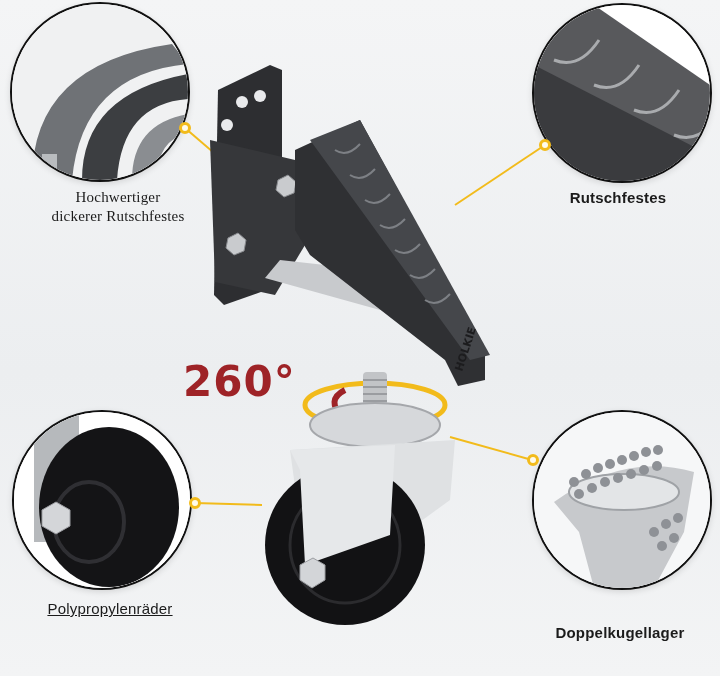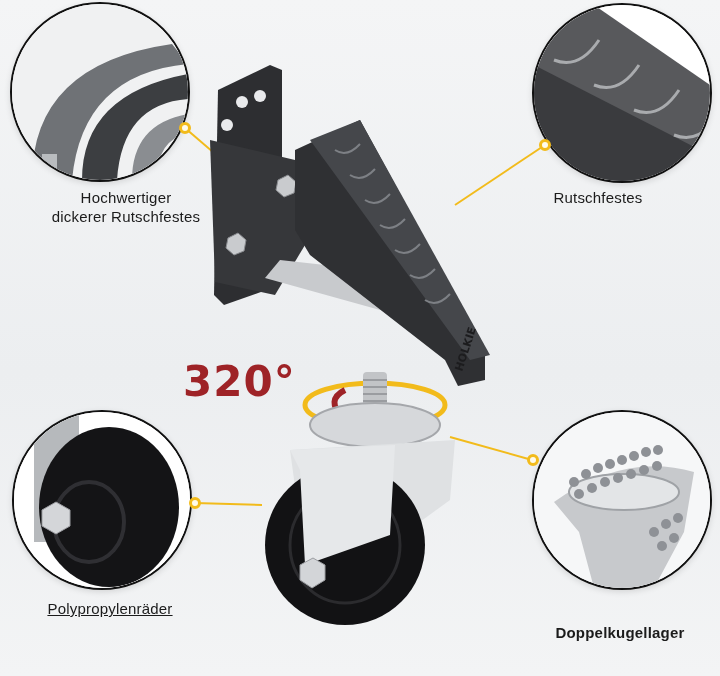--- a/index.html
+++ b/index.html
@@ -69,21 +69,21 @@
       <path d="M165 140 q12 8 25 -6"></path>
       <path d="M180 165 q12 8 25 -6"></path>
       <path d="M195 190 q12 8 25 -6"></path>
       <path d="M210 215 q12 8 25 -6"></path>
       <path d="M225 240 q12 8 25 -6"></path>
     </g>
 
     <text x="262" y="312" transform="rotate(-72 262 312)" fill="#1c1c1e" font-size="11" font-weight="bold" font-family="DejaVu Sans, sans-serif">HOLKIE</text>
   </svg>
 
-  <div class="deg360">320°</div>
+  <div class="deg360">260°</div>
 
   <svg class="abs" style="left:245px;top:360px" width="230" height="280">
 
     <ellipse cx="130" cy="45" rx="70" ry="22" fill="none" stroke="#f2bb1b" stroke-width="5"></ellipse>
     <path d="M100 30 q-20 10 -2 28" fill="none" stroke="#9e2327" stroke-width="6"></path>
     <polygon points="88,56 104,54 96,68" fill="#9e2327"></polygon>
 
     <rect x="118" y="12" width="24" height="40" rx="4" fill="#c2c4c7"></rect>
     <g stroke="#8d8f93" stroke-width="1.5">
       <line x1="118" y1="20" x2="142" y2="20"></line>
@@ -105,40 +105,40 @@
   <div class="circle" style="left:10px;top:2px;width:176px;height:176px;">
     <svg width="176" height="176">
       <rect width="176" height="176" fill="#f0f1f2"></rect>
       <path d="M20 176 Q20 60 160 40 L176 60 Q70 70 60 176 Z" fill="#6f7276"></path>
       <path d="M70 176 Q70 90 176 70 L176 95 Q110 100 105 176 Z" fill="#3c3e41"></path>
       <path d="M120 176 Q120 120 176 110 L176 130 Q145 135 145 176 Z" fill="#8a8d91"></path>
       <path d="M30 150 L45 150 L45 176 L30 176 Z" fill="#b9bcbf"></path>
     </svg>
   </div>
   <div class="dot" style="left:179px;top:122px;"></div>
-  <div class="label" style="left:36px;top:188px;width:180px;">
+  <div class="label" style="left:28px;top:188px;width:180px;font-family:Liberation Serif, serif;">
     <div>Hochwertiger</div>
     <div>dickerer Rutschfestes</div>
   </div>
 
   <div class="circle" style="left:532px;top:3px;width:176px;height:176px;">
     <svg width="176" height="176">
       <rect width="176" height="176" fill="#fff"></rect>
       <polygon points="0,20 60,0 176,80 176,176 0,176" fill="#58595c"></polygon>
       <polygon points="0,60 176,150 176,176 0,176" fill="#3a3b3e"></polygon>
       <g stroke="#a9abae" stroke-width="3" fill="none">
         <path d="M20 55 q25 10 45 -20"></path>
         <path d="M60 80 q25 10 45 -20"></path>
         <path d="M100 105 q25 10 45 -20"></path>
         <path d="M140 130 q25 10 45 -20"></path>
       </g>
     </svg>
   </div>
   <div class="dot" style="left:539px;top:139px;"></div>
-  <div class="label" style="left:508px;top:188px;width:180px;">
+  <div class="label" style="left:528px;top:188px;width:180px;font-weight:bold;">
     <div>Rutschfestes</div>
   </div>
 
   <div class="circle" style="left:12px;top:410px;width:176px;height:176px;">
     <svg width="176" height="176">
       <rect width="176" height="176" fill="#fff"></rect>
       <rect x="20" y="0" width="45" height="130" fill="#b6b9bc"></rect>
       <ellipse cx="95" cy="95" rx="70" ry="80" fill="#141416"></ellipse>
       <ellipse cx="75" cy="110" rx="35" ry="40" fill="none" stroke="#2f2f33" stroke-width="4"></ellipse>
       <polygon points="28,98 42,90 56,98 56,114 42,122 28,114" fill="#d4d6d9" stroke="#9c9ea2" stroke-width="1"></polygon>

